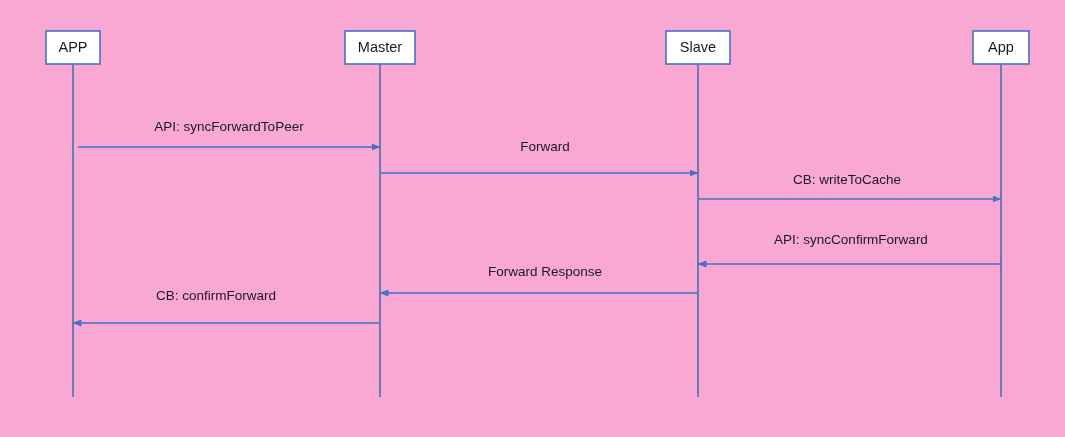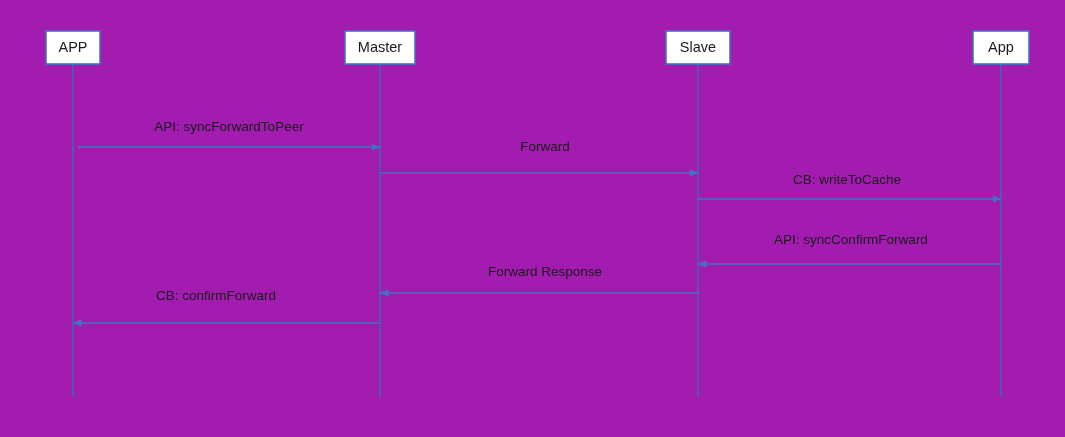--- a/index.html
+++ b/index.html
@@ -7,21 +7,21 @@
     padding: 0;
     background: #ffffff;
   }
   body {
     font-family: "Liberation Sans", sans-serif;
   }
   #diagram-root {
     position: relative;
     width: 1065px;
     height: 437px;
-    background: #a21caf;
+    background: #f9a8d4;
     overflow: hidden;
   }
   svg#seq-svg {
     position: absolute;
     left: 0;
     top: 0;
     width: 1065px;
     height: 437px;
     display: block;
   }

